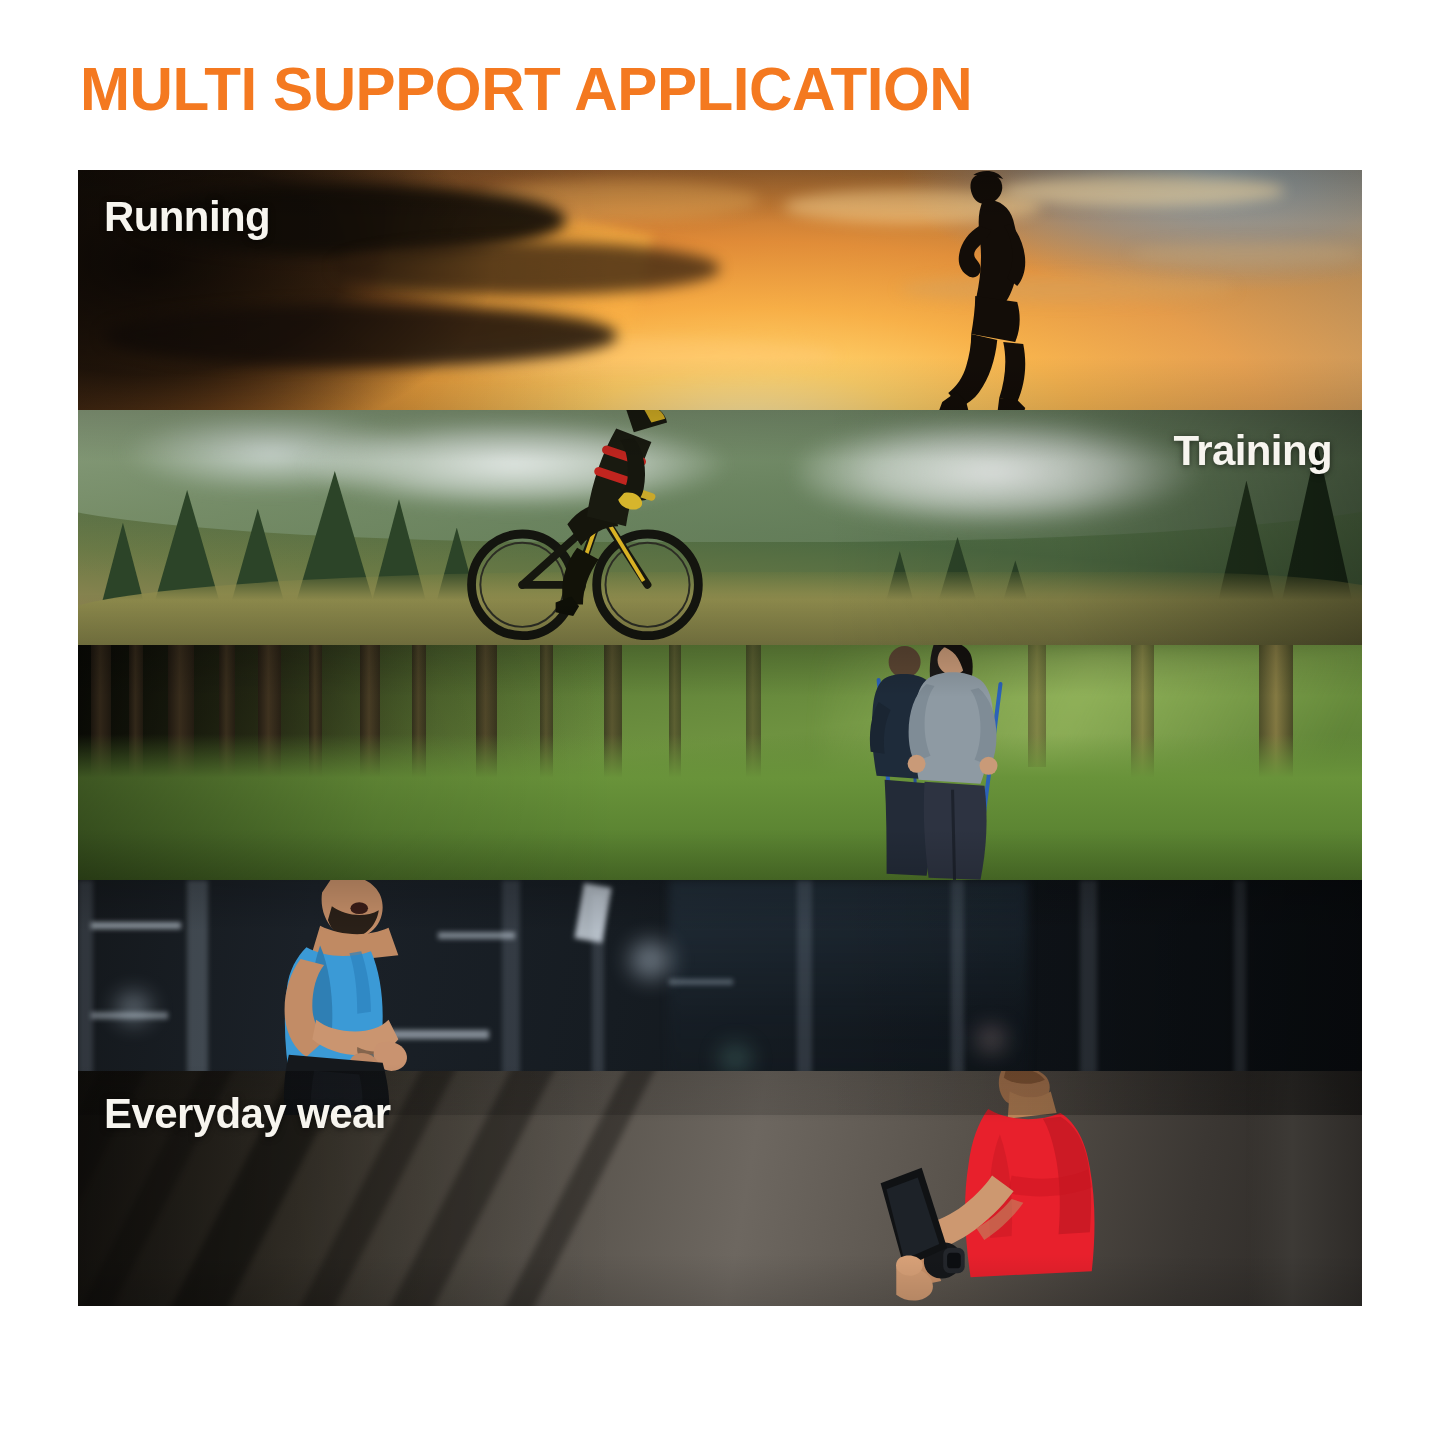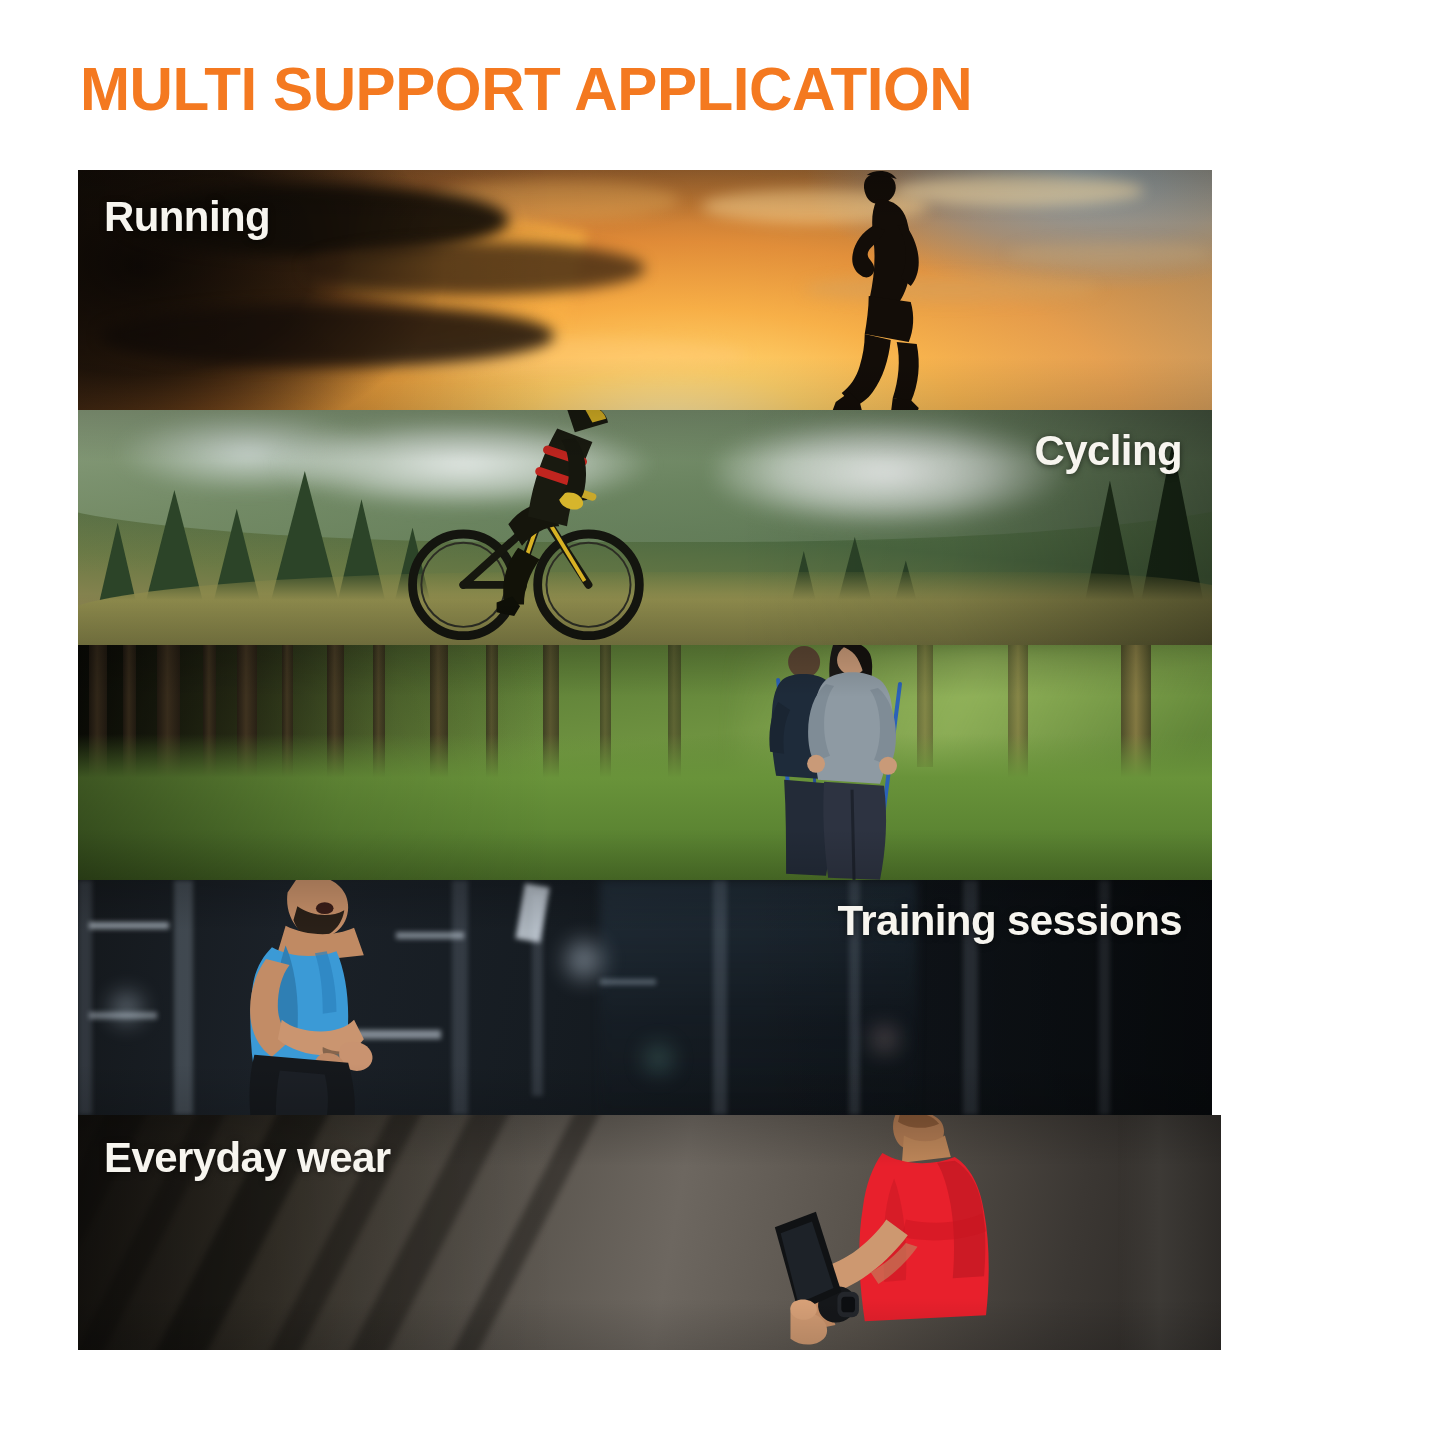--- a/index.html
+++ b/index.html
@@ -42,21 +42,21 @@
     position: absolute;
     left: 78px;
     top: 170px;
     width: 1290px;
     height: 1180px;
   }
 
   .band {
     position: absolute;
     left: 0;
-    width: 1134px;
+    width: 1284px;
     overflow: hidden;
     background: #1a1a1a;
   }
 
   .band .scene {
     position: absolute;
     inset: 0;
     overflow: hidden;
   }
 
@@ -243,21 +243,21 @@
   .athlete {
     position: absolute;
     left: 10%;
     top: -2%;
     width: 26%;
     height: 104%;
     z-index: 25;
   }
 
   
-  #band-everyday { top: 945px; height: 235px; padding-left: 9px; }
+  #band-everyday { top: 901px; height: 235px; }
   #band-everyday .scene {
     background:
       linear-gradient(100deg, #1b1813 0%, #3a352c 18%, #56514a 36%, #6d6760 52%, #565049 70%, #3b3733 86%, #2a2724 100%);
   }
   #band-everyday .wall-diag {
     position: absolute;
     background: rgba(16,14,11,0.42);
     filter: blur(3px);
     transform-origin: left center;
   }
@@ -412,21 +412,21 @@
 
           <path d="M96 204l16-6 8 10-6 10-18-4z" fill="#0e0f07"></path>
 
           <path d="M180 0c16 0 28 8 30 20l-34 10-8-24z" fill="#18190f"></path>
           <path d="M184 2c12 0 22 6 24 14l-14 4z" fill="#d8b224"></path>
         </svg>
 
         <div class="vig"></div>
         <div class="label-scrim-right"></div>
       </div>
-      <div class="band-label right" style="top:20px;">Cycling</div>
+      <div class="band-label right" style="top:20px;">Training</div>
     </div>
 
     <div class="band" id="band-outdoor">
       <div class="scene">
         <div class="sun-streak"></div>
 
         <div class="trunk" style="left:1%;  width:1.6%; height:100%; opacity:.95;"></div>
         <div class="trunk" style="left:4%;  width:1.1%; height:92%;  opacity:.9;"></div>
         <div class="trunk" style="left:7%;  width:2.0%; height:100%; opacity:.95;"></div>
         <div class="trunk" style="left:11%; width:1.2%; height:88%;  opacity:.85;"></div>
@@ -536,21 +536,20 @@
           <path d="M126 172c12-4 24 0 28 10 3 8-2 16-11 18-11 2-20-4-22-14-1-6 1-11 5-14z" fill="#c99370"></path>
           <path d="M108 182c10 0 18 6 18 14 0 7-7 12-16 11-9-1-15-8-14-15 1-6 6-10 12-10z" fill="#bf8a67"></path>
 
           <path d="M34 184l96 8c6 22 8 42 6 58l-106-4c-2-22-1-42 4-62z" fill="#15181c"></path>
           <path d="M60 200l46 4c4 16 4 30 2 44l-52-2c0-16 1-31 4-46z" fill="#1c2026"></path>
         </svg>
 
         <div class="vig"></div>
         <div class="label-scrim-right"></div>
       </div>
-      <div class="band-label right" style="top:20px;">Training sessions</div>
     </div>
 
     <div class="band" id="band-everyday">
       <div class="scene">
 
         <div class="wall-diag" style="left:-4%;  top:-30%; width:3.2%; height:180%; transform:rotate(27deg);"></div>
         <div class="wall-diag" style="left:4%;   top:-30%; width:2.2%; height:180%; transform:rotate(27deg);"></div>
         <div class="wall-diag" style="left:11%;  top:-30%; width:4.0%; height:180%; transform:rotate(27deg); background:rgba(10,9,7,0.5);"></div>
         <div class="wall-diag" style="left:21%;  top:-30%; width:2.4%; height:180%; transform:rotate(27deg);"></div>
         <div class="wall-diag" style="left:28%;  top:-30%; width:3.0%; height:180%; transform:rotate(27deg);"></div>

